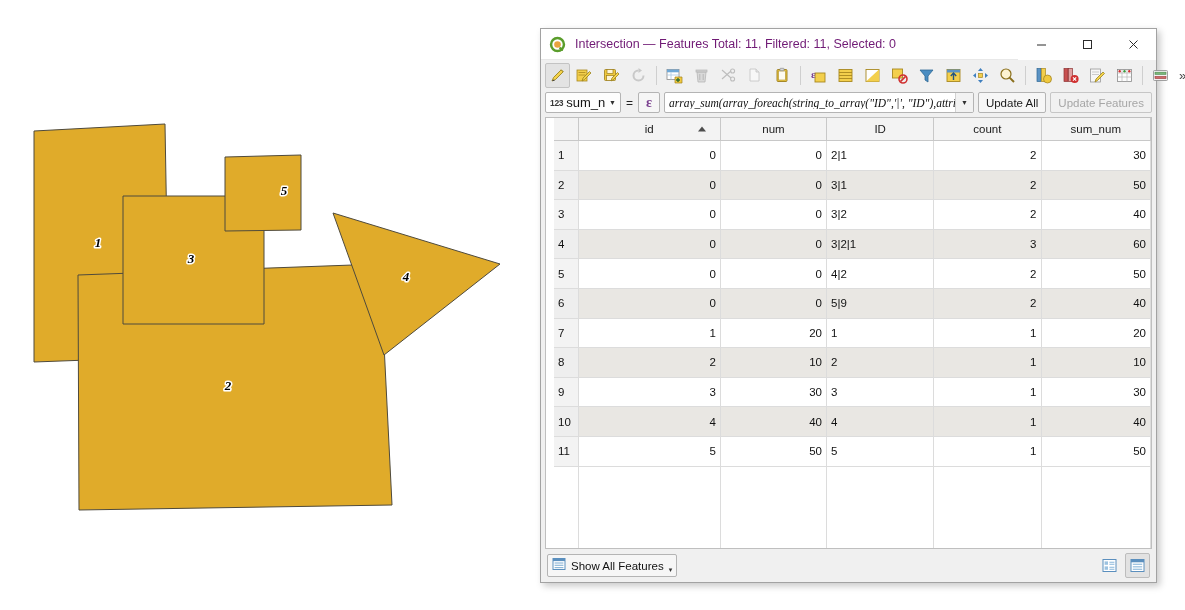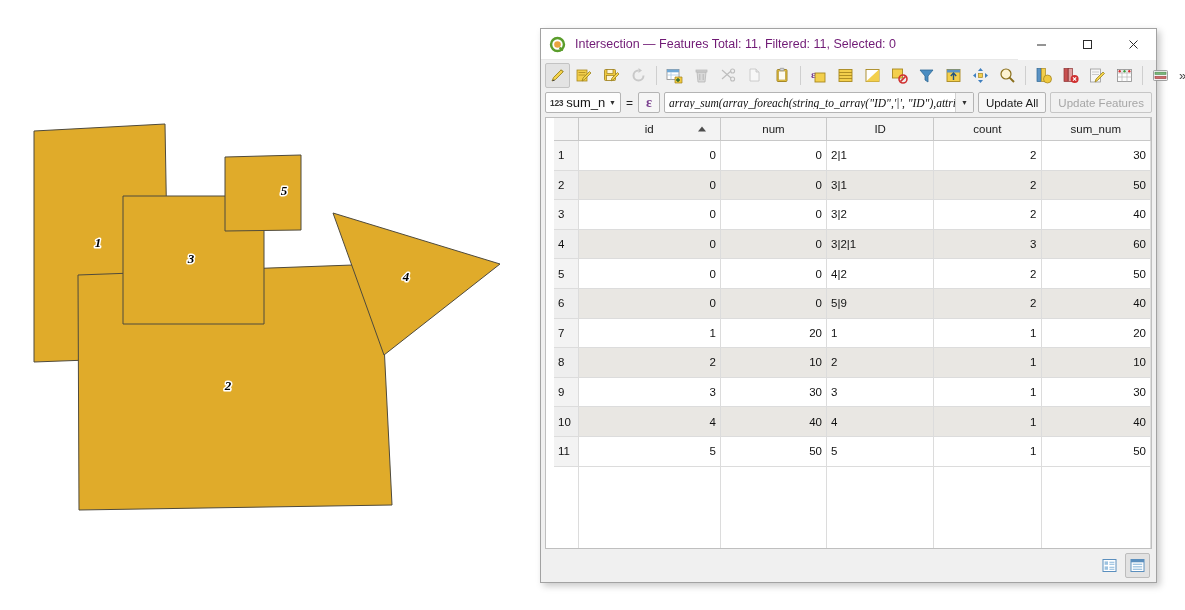--- a/index.html
+++ b/index.html
@@ -566,20 +566,33 @@
               <td></td>
               <td></td>
               <td></td>
               <td></td>
             </tr>
           </tbody>
       </table>
     </div>
 
     <div class="statusbar">
+      <div class="show-all">
+        <span>
+          <svg width="14" height="14" viewBox="0 0 14 14">
+            <rect x="1" y="1.5" width="12" height="11" fill="#fff" stroke="#5b8fbe" stroke-width="1"></rect>
+            <rect x="1" y="1.5" width="12" height="2.6" fill="#5b8fbe"></rect>
+            <line x1="2.6" y1="6" x2="11.4" y2="6" stroke="#8fb8d8" stroke-width="1.2"></line>
+            <line x1="2.6" y1="8.3" x2="11.4" y2="8.3" stroke="#8fb8d8" stroke-width="1.2"></line>
+            <line x1="2.6" y1="10.6" x2="11.4" y2="10.6" stroke="#8fb8d8" stroke-width="1.2"></line>
+          </svg>
+        </span>
+        <span class="show-all-label">Show All Features</span>
+        <span class="mini-arrow">▾</span>
+      </div>
       <div class="status-right">
         <span class="view-btn">
           <svg width="15" height="15" viewBox="0 0 15 15">
             <rect x="1" y="1.5" width="13" height="12" fill="#fff" stroke="#5b8fbe" stroke-width="1"></rect>
             <rect x="2.6" y="3.4" width="3.4" height="3.4" fill="#9cc2e0"></rect>
             <rect x="2.6" y="8.4" width="3.4" height="3.4" fill="#9cc2e0"></rect>
             <line x1="7.4" y1="4.3" x2="12.4" y2="4.3" stroke="#9cc2e0" stroke-width="1.2"></line>
             <line x1="7.4" y1="6.3" x2="12.4" y2="6.3" stroke="#9cc2e0" stroke-width="1.2"></line>
             <line x1="7.4" y1="9.3" x2="12.4" y2="9.3" stroke="#9cc2e0" stroke-width="1.2"></line>
             <line x1="7.4" y1="11.3" x2="12.4" y2="11.3" stroke="#9cc2e0" stroke-width="1.2"></line>

